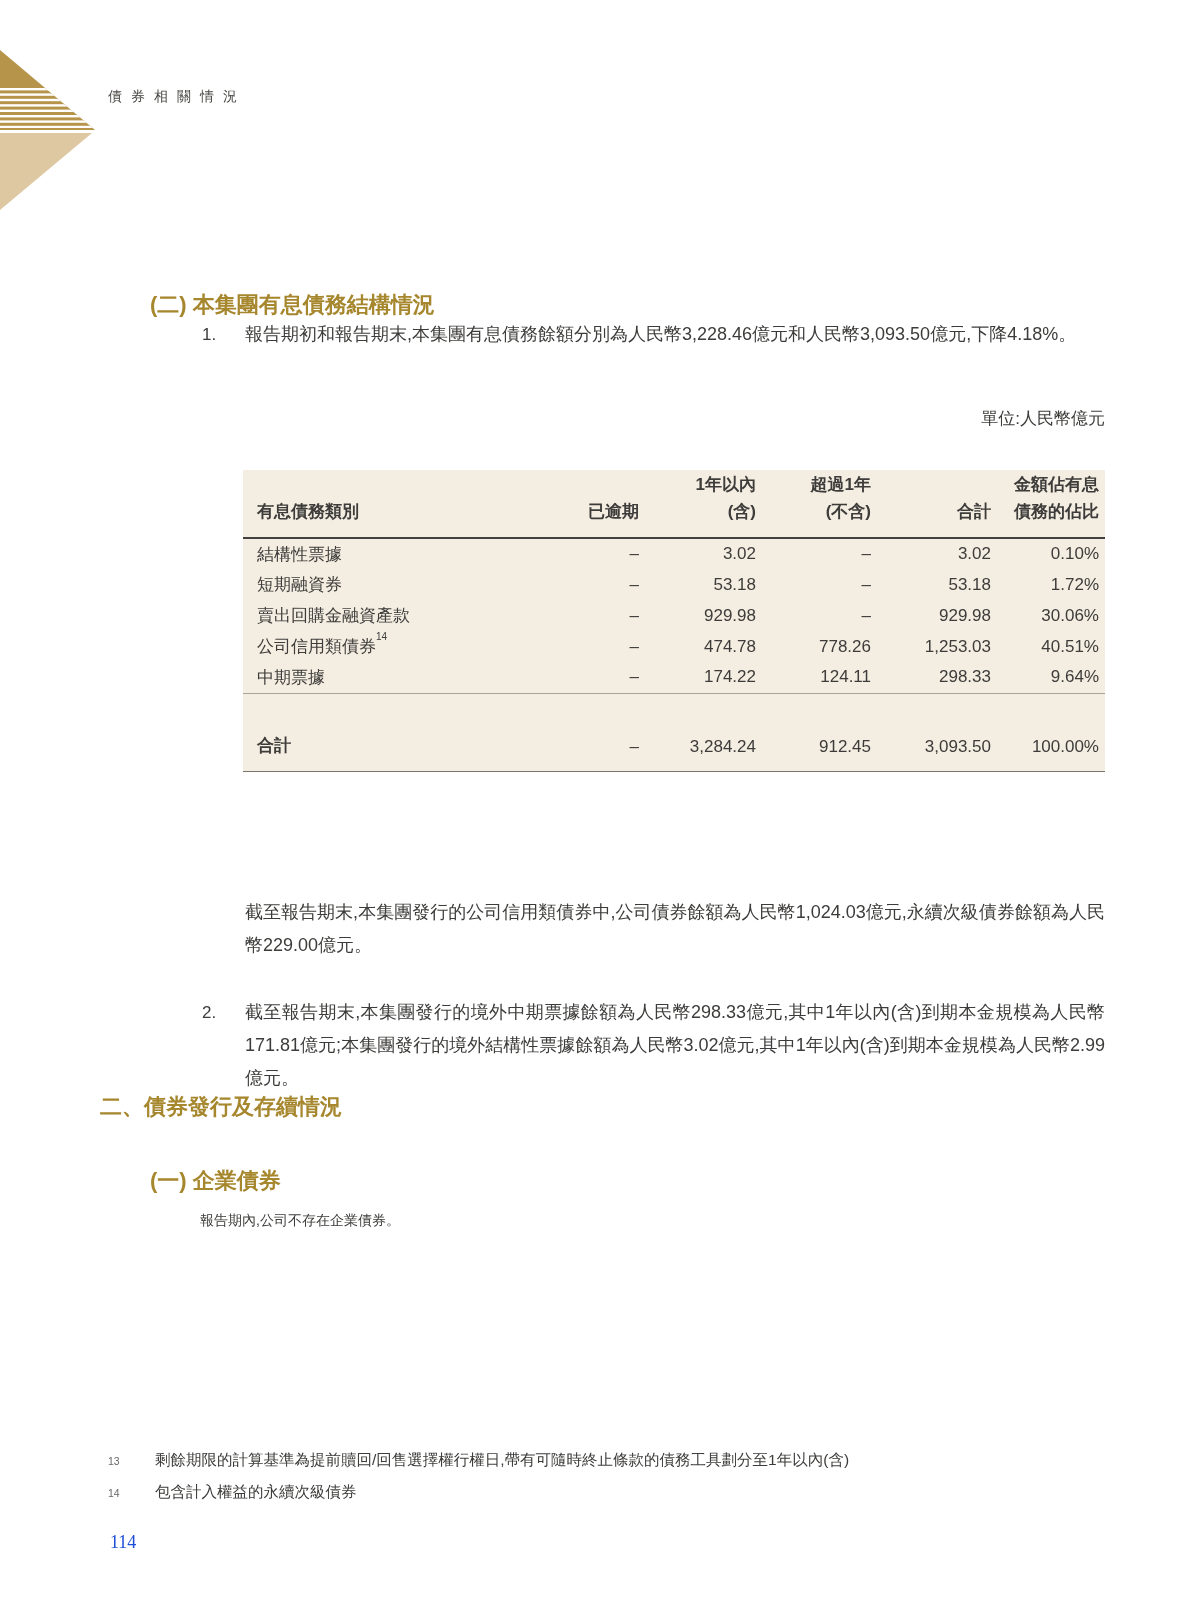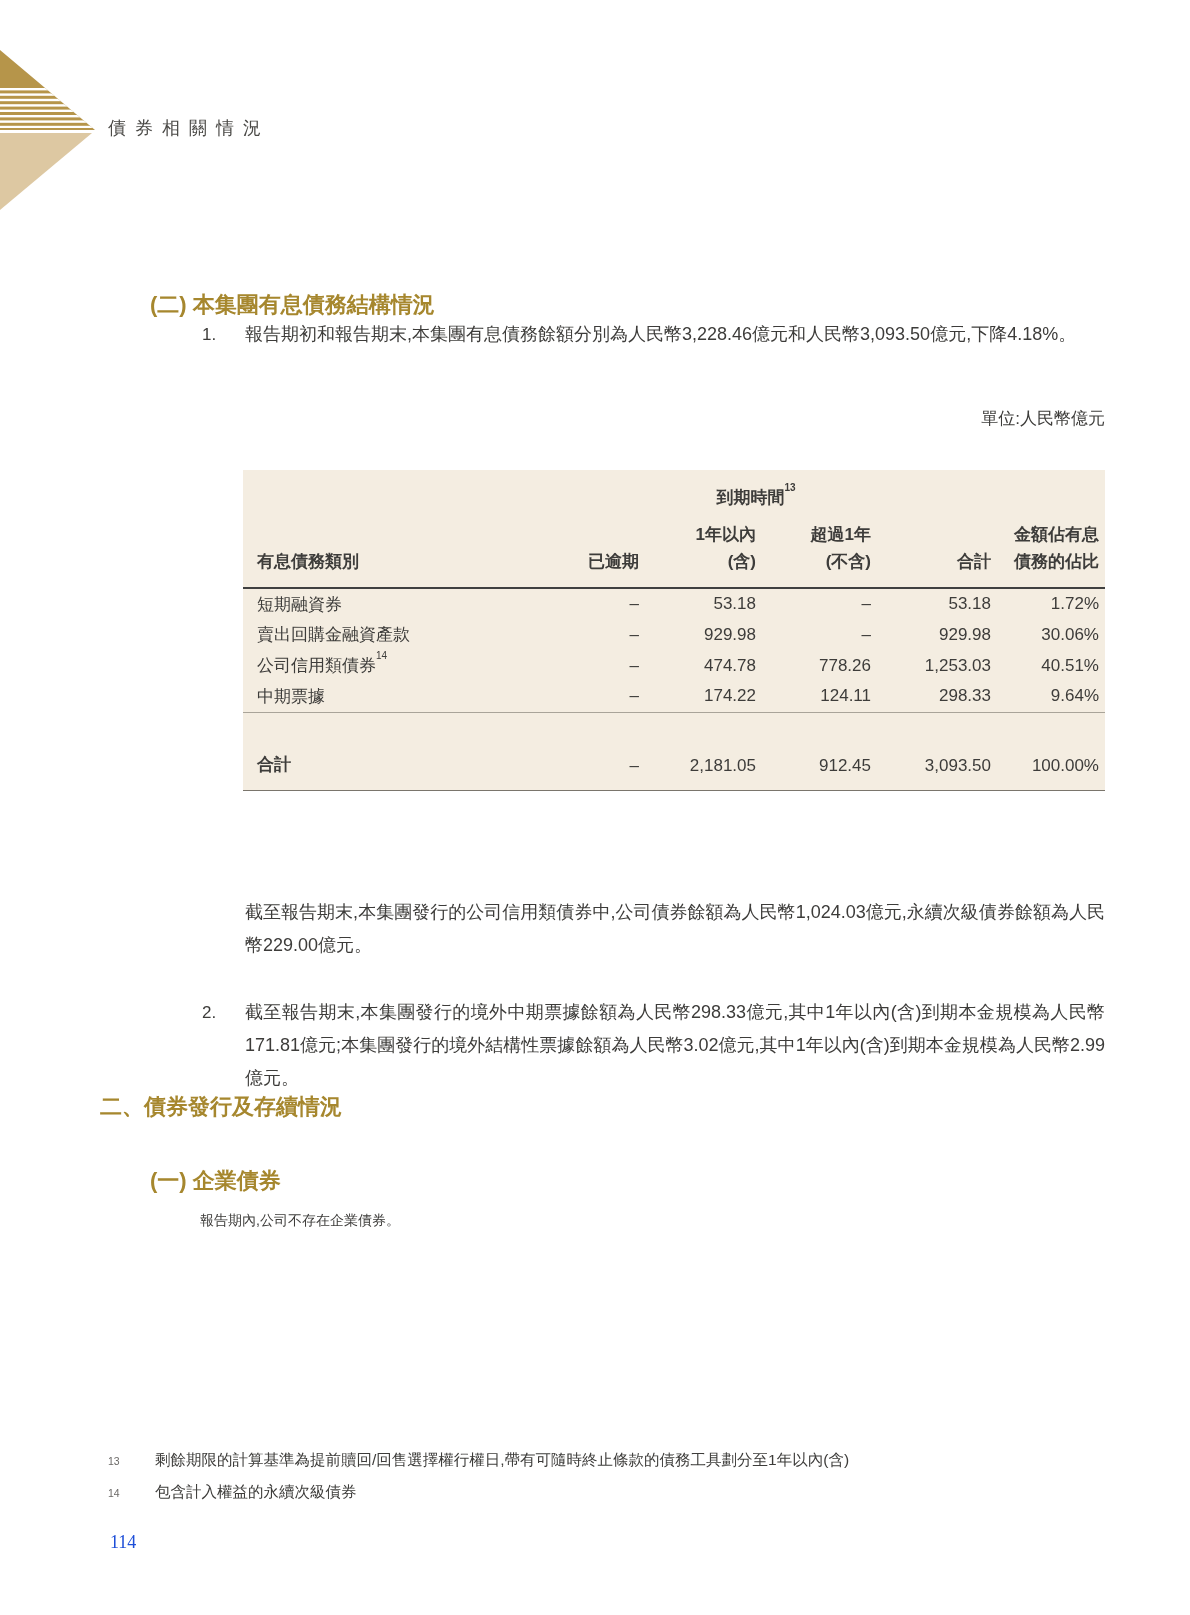--- a/index.html
+++ b/index.html
@@ -15,21 +15,21 @@
     width:1190px;height:1615px;background:#ffffff;
     font-family:"Liberation Sans",sans-serif;color:var(--text);
   }
   .page{position:relative;width:1190px;height:1615px;overflow:hidden;background:#fff;}
 
   .corner-svg{position:absolute;left:0;top:49px;display:block;}
 
   .doc-header{
     position:absolute;left:108px;top:88px;
     font-family:Liberation Sans, sans-serif;
-    font-size:18px;letter-spacing:9px;color:#4a4946;margin-top:28px;
+    font-size:14px;letter-spacing:9px;color:#4a4946;
   }
 
   .h-gold-sub{
     position:absolute;left:150px;
     font-size:22px;font-weight:700;color:var(--heading-gold);
     white-space:nowrap;
   }
   .h22{top:266px;margin-top:24px;}
 
   .para{
@@ -140,48 +140,47 @@
     <table class="debt">
       <colgroup>
         <col style="width:300px">
           <col style="width:97px">
           <col style="width:117px">
         <col style="width:115px">
           <col style="width:120px">
           <col style="width:113px">
       </colgroup>
       <tbody>
-          <tr class="span-row">
-        <td class="cat"></td>
-            <td></td>
-        <td colspan="2" class="span-head">
-          <span>到期時間</span><sup>13</sup>
-        </td>
-        <td></td>
-            <td class="last"></td>
-      </tr>
       <tr class="head-row">
         <td class="cat">有息債務類別</td>
         <td class="num">已逾期</td>
         <td class="num">
           <div>1年以內</div>
               <div>(含)</div>
         </td>
         <td class="num">
           <div>超過1年</div>
               <div>(不含)</div>
         </td>
         <td class="num">合計</td>
         <td class="num last">
           <div>金額佔有息</div>
               <div>債務的佔比</div>
         </td>
       </tr>
 
       <tr class="body-row">
+        <td class="cat"><span>結構性票據</span><sup></sup></td>
+        <td class="num">–</td>
+        <td class="num">3.02</td>
+        <td class="num">–</td>
+        <td class="num">3.02</td>
+        <td class="num last">0.10%</td>
+      </tr>
+      <tr class="body-row">
         <td class="cat"><span>短期融資券</span><sup></sup></td>
         <td class="num">–</td>
         <td class="num">53.18</td>
         <td class="num">–</td>
         <td class="num">53.18</td>
         <td class="num last">1.72%</td>
       </tr>
       <tr class="body-row">
         <td class="cat"><span>賣出回購金融資產款</span><sup></sup></td>
         <td class="num">–</td>
@@ -203,21 +202,21 @@
         <td class="num">–</td>
         <td class="num">174.22</td>
         <td class="num">124.11</td>
         <td class="num">298.33</td>
         <td class="num last">9.64%</td>
       </tr>
 
       <tr class="total-row">
         <td class="cat bold">合計</td>
         <td class="num">–</td>
-        <td class="num">2,181.05</td>
+        <td class="num">3,284.24</td>
         <td class="num">912.45</td>
         <td class="num">3,093.50</td>
         <td class="num last">100.00%</td>
       </tr>
     </tbody>
       </table>
   </div>
 
   <div class="para p-after">
     <span>截至報告期末,本集團發行的公司信用類債券中,公司債券餘額為人民幣1,024.03億元,永續次級債券餘額為人民幣229.00億元。</span>

